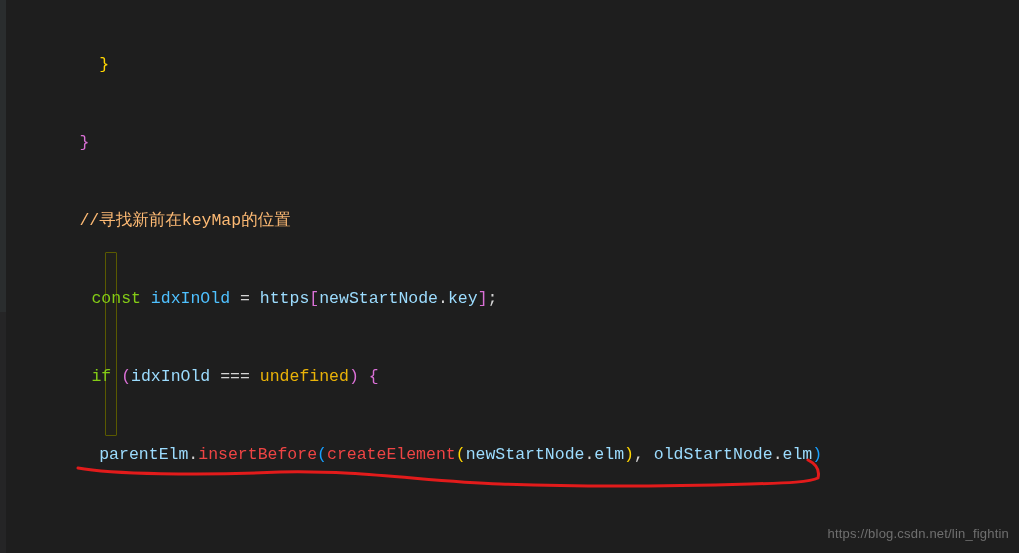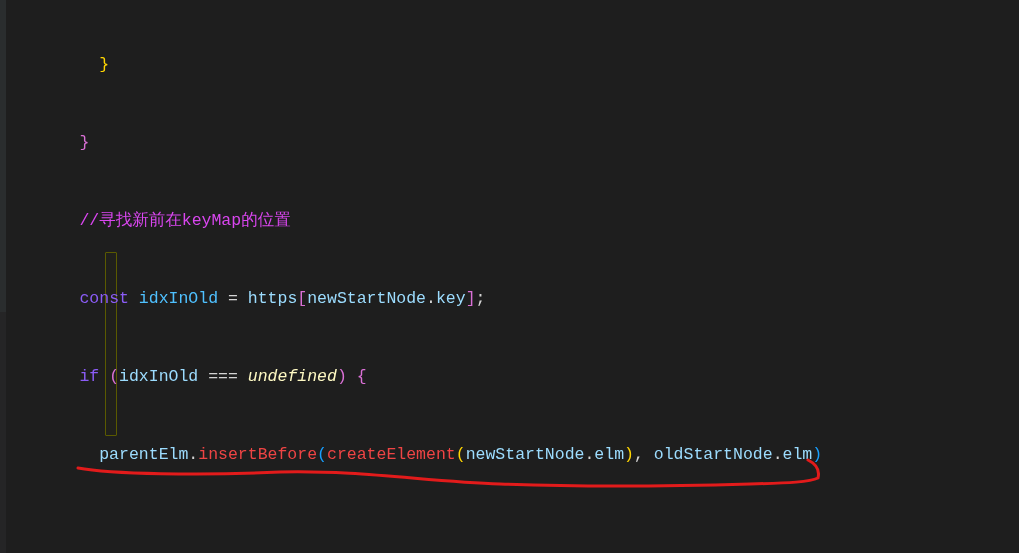--- a/index.html
+++ b/index.html
@@ -42,27 +42,27 @@
     right: 0;
     top: 0;
     padding-left: 14px;
     white-space: pre;
   }
   .line { height: 26px; }
   .tok-brace { color: #d4d4d4; }
   .tok-brace.yellow { color: #ffd602; }
   .tok-brace.pink { color: #da70d6; }
   .tok-brace.blue { color: #179fff; }
-  .tok-comment { color: #d946ef; }
-  .tok-kw { color: #8b5cf6; }
+  .tok-comment { color: #fdba74; }
+  .tok-kw { color: #84cc16; margin-left: 12px; }
   .tok-var { color: #9cdcfe; }
   .tok-const { color: #4fc1ff; }
   .tok-fn { color: #ef4444; }
   .tok-op { color: #d4d4d4; }
-  .tok-num, .tok-undef { color: #fef9c3; font-style: italic; }
+  .tok-num, .tok-undef { color: #eab308; }
   
   .else-border {
     position:absolute;
     border: 1px solid #5a5a00;
     border-radius: 1px;
     background: rgba(90,90,0,0.04);
     pointer-events: none;
   }
   
   .red-underline {
@@ -112,13 +112,14 @@
     
     
     
     
   </div>
 
   <svg class="red-underline" style="left:0;top:0;" width="1019" height="553">
     <path d="M 78 468 C 110 474, 200 476, 280 472 C 360 470, 430 482, 500 484 C 580 487, 680 486, 750 484 C 790 483, 810 482, 818 478 C 820 470, 816 464, 808 460"></path>
   </svg>
 
+  <div class="watermark">https://blog.csdn.net/lin_fightin</div>
 </div>
 
 </body></html>

